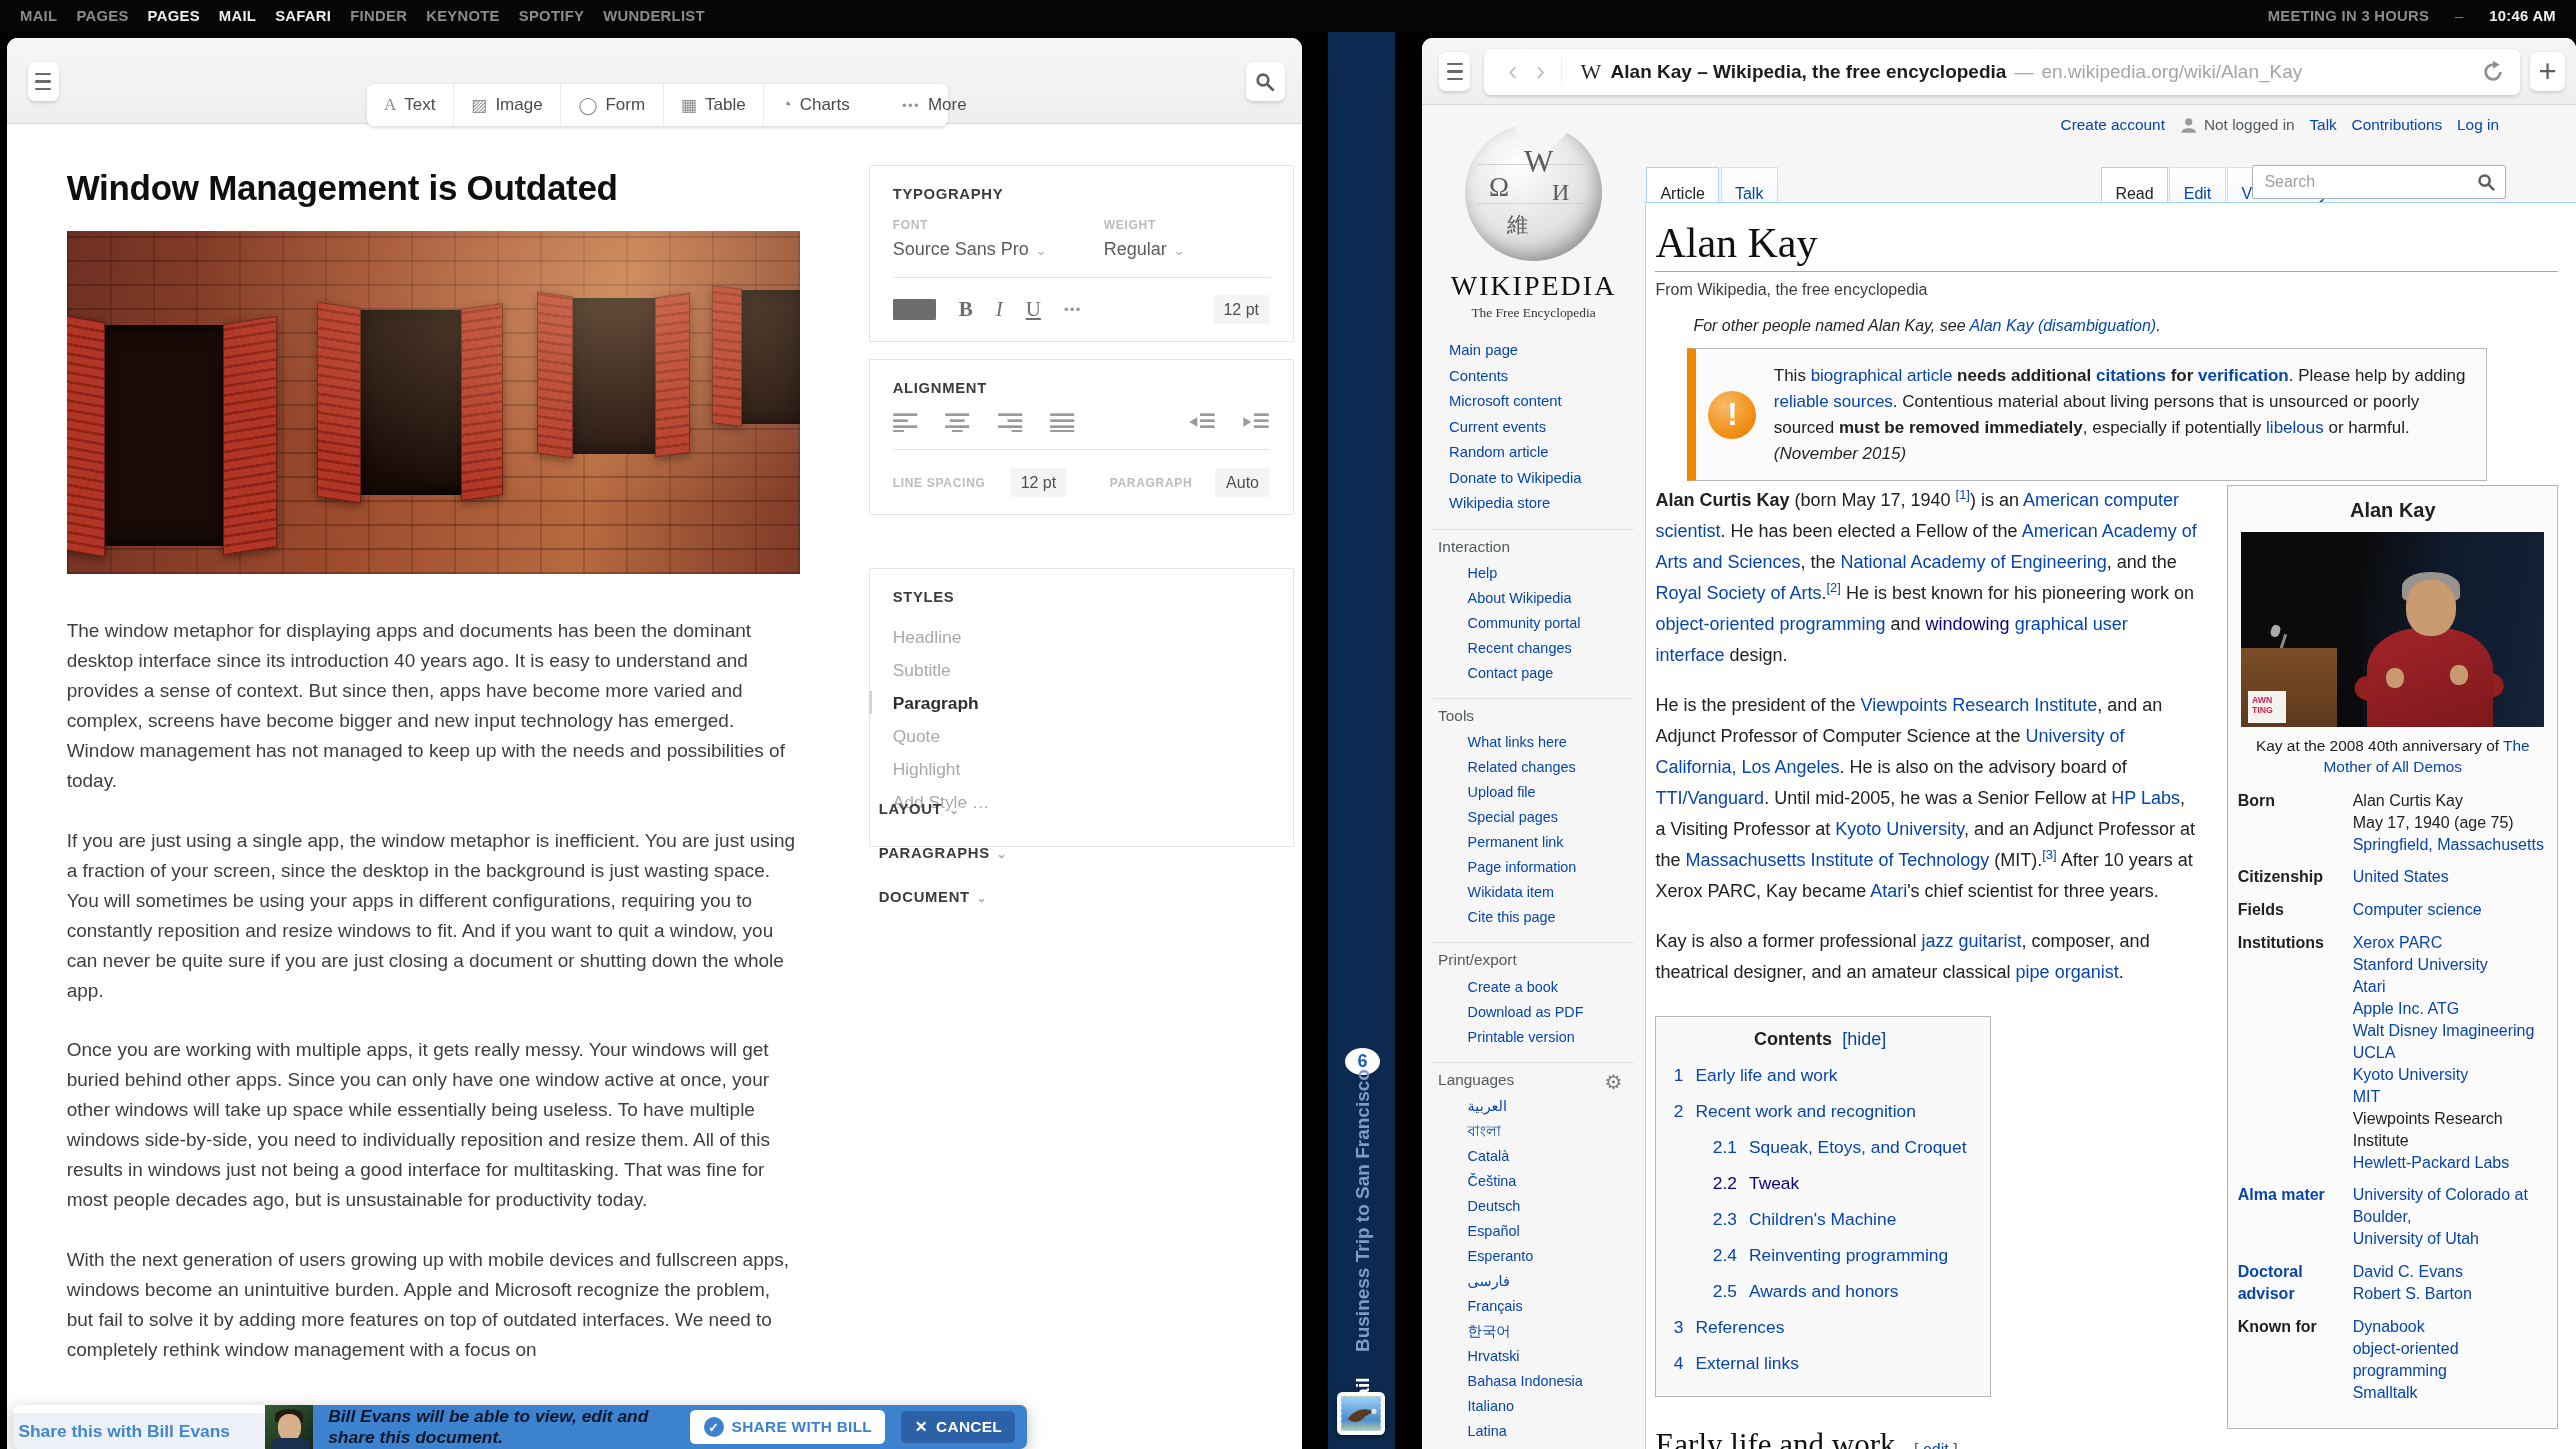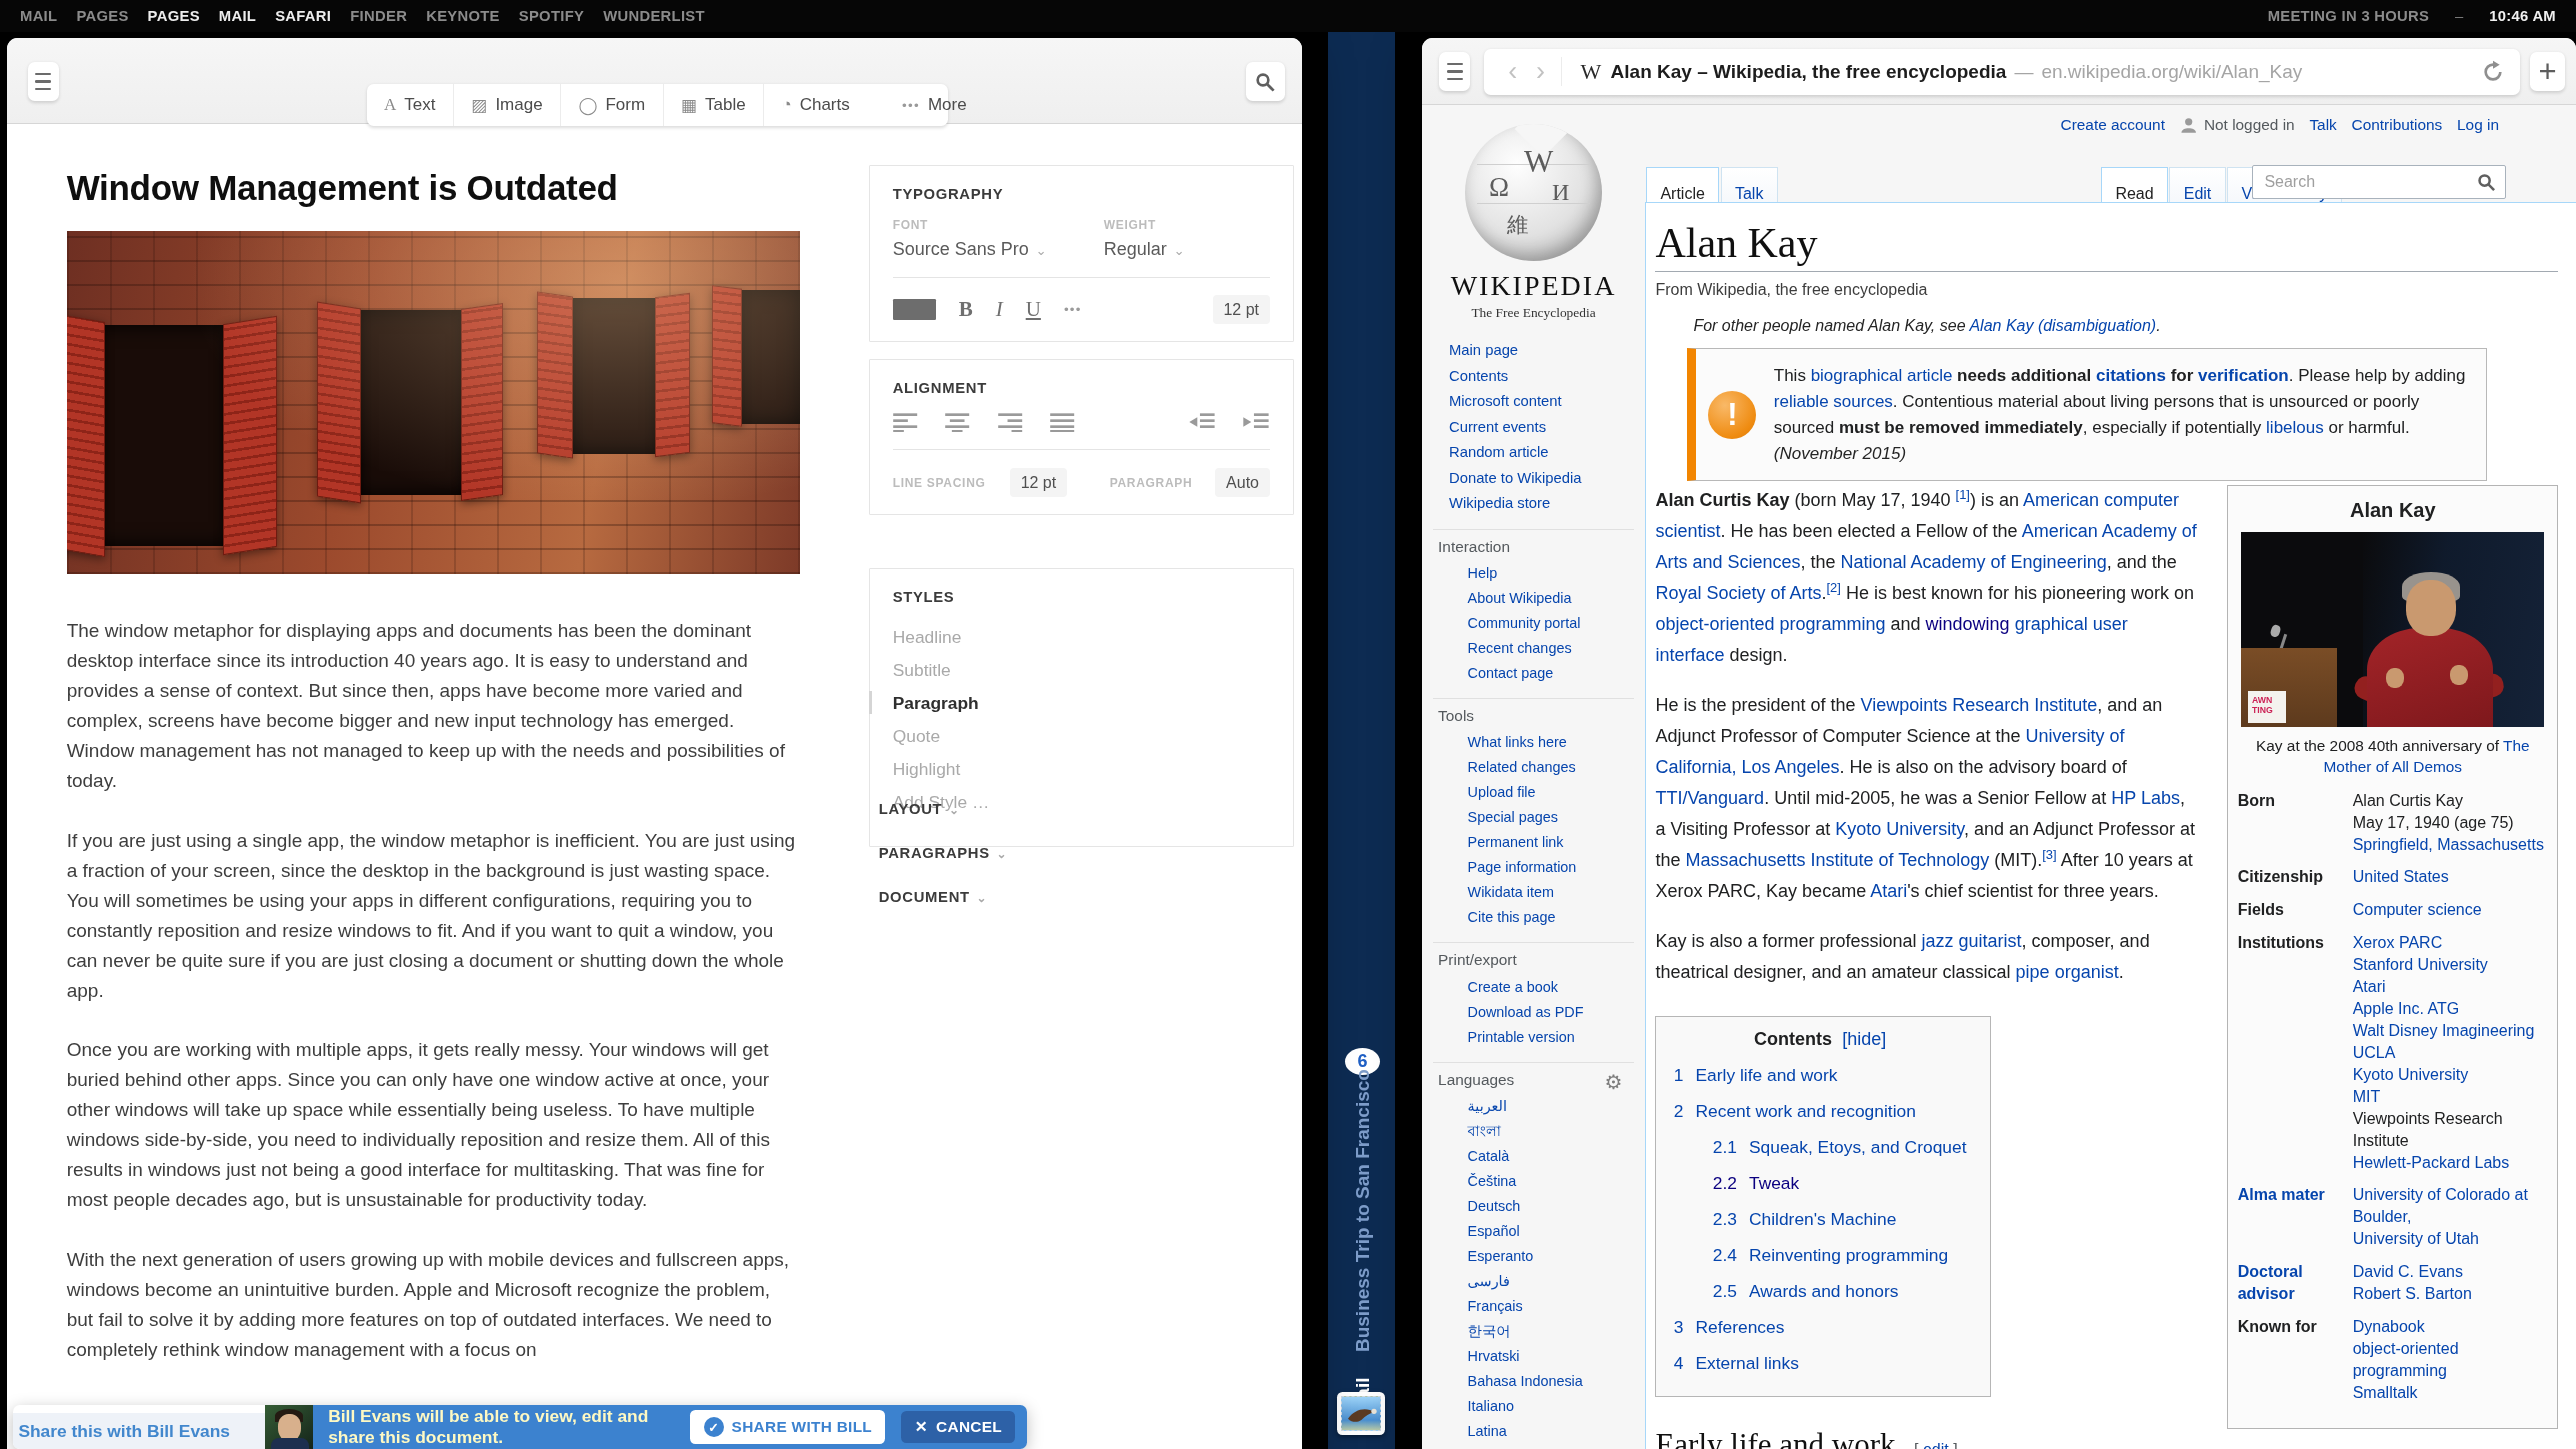--- a/index.html
+++ b/index.html
@@ -73,21 +73,21 @@
   .isection{position:absolute;left:872px;font-size:14.8px;font-weight:700;letter-spacing:0.7px;color:#3b3b3b;}
   .isection .chev{font-size:12px;}
   
   .sharebar{position:absolute;left:6.7px;top:1367px;width:1014px;height:44px;display:flex;border-radius:6.7px;overflow:hidden;box-shadow:0 4px 16px rgba(0,0,0,.25);z-index:20;}
   .share-left{width:252px;background:#eef2f8;display:flex;align-items:center;padding-left:5px;font-size:17.4px;color:#4287cd;font-weight:600;margin-top:8px;}
   .share-avatar{width:48px;flex:none;position:relative;background:linear-gradient(140deg,#355d35,#15241a);}
   .share-avatar .face{position:absolute;left:12.7px;top:9.4px;width:23px;height:27px;background:#d8b08c;border-radius:45%;}
   .share-avatar .hair{position:absolute;left:10px;top:4px;width:28px;height:13.4px;background:#241a12;border-radius:50% 50% 0 0;}
   .share-avatar .body{position:absolute;left:5.4px;bottom:0;width:38px;height:10.7px;background:#1d2f4f;border-radius:8px 8px 0 0;}
   .share-main{flex:1;background:#3c82cf;display:flex;align-items:center;padding:0 12px 0 14.8px;gap:12px;}
-  .share-msg{color:#fef9c3;font-size:17.4px;font-weight:600;flex:1;}
+  .share-msg{color:#0f172a;font-size:17.4px;font-weight:600;flex:1;font-style:italic;}
   .btn-share{background:#fff;border-radius:5.4px;padding:6.7px 13.4px;display:flex;align-items:center;gap:8px;color:#3c82cf;font-size:15.4px;font-weight:700;letter-spacing:0.3px;}
   .btn-share .ck{width:20px;height:20px;border-radius:50%;background:#3c82cf;color:#fff;font-size:12.7px;display:flex;align-items:center;justify-content:center;}
   .btn-cancel{background:#2d61a7;border-radius:5.4px;padding:6.7px 13.4px;display:flex;align-items:center;gap:8px;color:#fff;font-size:15.4px;font-weight:700;letter-spacing:0.3px;margin-left:4px;}
   
   .divider{position:absolute;left:1328px;top:32px;width:67px;height:1417px;background:#0d2b52;z-index:5;}
   .badge{position:absolute;left:17px;top:1016px;width:35px;height:27px;background:#fff;border-radius:50%;display:flex;align-items:center;justify-content:center;font-size:18px;font-weight:700;color:#1f5fc4;}
   .vertlabel{position:absolute;left:50%;top:1228px;width:309px;height:67px;transform:translate(-50%,-50%) rotate(-90deg);display:flex;align-items:center;gap:25.5px;}
   .vl-app{color:#fff;font-size:19px;font-weight:700;}
   .vl-subj{color:#7d9cc9;font-size:19px;font-weight:700;white-space:nowrap;}
   .mailicon{position:absolute;left:9.4px;top:1360px;width:48px;height:43px;background:#fdfdfd;border-radius:5.4px;padding:4px;box-shadow:0 2px 5.4px rgba(0,0,0,.4);}

